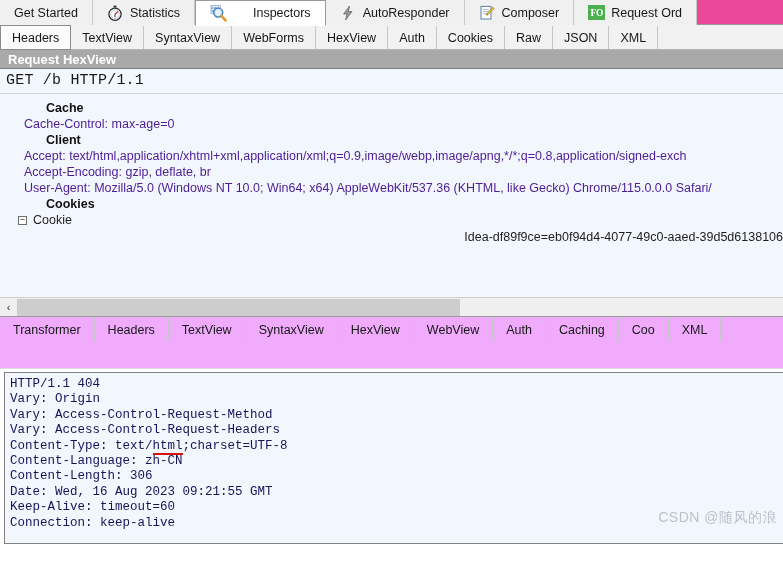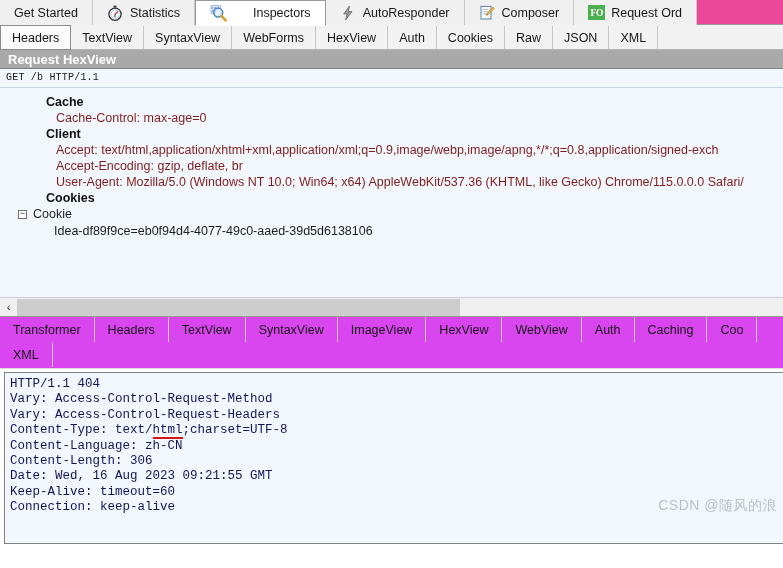--- a/index.html
+++ b/index.html
@@ -127,21 +127,21 @@
     font-size: 13px;
     padding: 2px 0 3px 8px;
     height: 19px;
     box-sizing: border-box;
     line-height: 15px;
     border-bottom: 1px solid #7e7e7e;
   }
   .rh-reqline {
     background: #f2f7fd;
     font-family: "Liberation Mono", monospace;
-    font-size: 10px;
+    font-size: 15px;
     color: #1a1a1a;
     padding: 3px 0 4px 6px;
     border-bottom: 1px solid #c8d4e2;
     letter-spacing: 0.2px;
   }
   .rh-body {
     padding: 6px 0 0 0;
     background: #f2f7fd;
     position: relative;
     height: 204px;
@@ -151,22 +151,22 @@
   .grp {
     font-weight: bold;
     font-size: 12.5px;
     color: #101010;
     padding: 1px 0 1px 6px;
     white-space: nowrap;
     margin-left: 40px;
   }
   .hdr {
     font-size: 12.5px;
-    color: #7f1d1d;
-    padding: 1px 0 1px 56px;
+    color: #4c1d95;
+    padding: 1px 0 1px 24px;
     white-space: nowrap;
     overflow: hidden;
   }
   .cookie-node {
     display: flex;
     align-items: center;
     gap: 6px;
     padding: 1px 0 1px 18px;
     font-size: 12.5px;
     white-space: nowrap;
@@ -182,20 +182,21 @@
     font-size: 9px;
     line-height: 7px;
     color: #222;
     font-family: "Liberation Mono", monospace;
     box-sizing: border-box;
   }
   .cookie-val {
     font-size: 12.5px;
     padding: 2px 0 1px 54px;
     white-space: nowrap;
+    text-align: right;
   }
 
   
   .hscroll {
     position: absolute;
     left: 0;
     right: 0;
     bottom: 0;
     height: 18px;
     background: #efefef;
@@ -226,21 +227,21 @@
     width: 443px;
     height: 17px;
     background: #cdcdcd;
   }
 
   
   .resptabs {
     display: flex;
     align-items: center;
     flex-wrap: wrap;
-    background: #d946ef;
+    background: #f0abfc;
     height: 52px;
     box-sizing: border-box;
     align-content: flex-start;
     border-bottom: 1px solid #dcdcdc;
   }
   .resptab {
     display: flex;
     align-items: center;
     justify-content: center;
     padding: 0 13px;
@@ -273,21 +274,21 @@
   }
   .spell {
     border-bottom: 2px solid #d81111;
     padding-bottom: 0px;
   }
   .blankline { height: 15.4px; }
 
   .watermark {
     position: absolute;
     right: 6px;
-    bottom: 28px;
+    bottom: 16px;
     font-size: 14px;
     color: rgba(120,126,140,0.45);
     font-family: "Liberation Sans", sans-serif;
     letter-spacing: 0.5px;
     pointer-events: none;
     white-space: nowrap;
   }
 </style>
 </head>
 <body>
@@ -429,23 +430,20 @@
     <div class="resptab">
         <span>Headers</span>
       </div>
     <div class="resptab">
         <span>TextView</span>
       </div>
     <div class="resptab">
         <span>SyntaxView</span>
       </div>
     <div class="resptab">
-        <span>ImageView</span>
-      </div>
-    <div class="resptab">
         <span>HexView</span>
       </div>
     <div class="resptab">
         <span>WebView</span>
       </div>
     <div class="resptab">
         <span>Auth</span>
       </div>
     <div class="resptab">
         <span>Caching</span>
@@ -453,20 +451,21 @@
     <div class="resptab">
         <span>Coo</span>
       </div>
     <div class="resptab">
         <span>XML</span>
       </div>
   </div>
 
   <div class="respbody">
     <div class="respline">HTTP/1.1 404</div>
+    <div class="respline">Vary: Origin</div>
     <div class="respline">Vary: Access-Control-Request-Method</div>
     <div class="respline">Vary: Access-Control-Request-Headers</div>
     <div class="respline"><span>Content-Type: text/</span><span class="spell">html</span><span>;charset=UTF-8</span></div>
     <div class="respline">Content-Language: zh-CN</div>
     <div class="respline">Content-Length: 306</div>
     <div class="respline">Date: Wed, 16 Aug 2023 09:21:55 GMT</div>
     <div class="respline">Keep-Alive: timeout=60</div>
     <div class="respline">Connection: keep-alive</div>
     <div class="blankline"></div>
 

